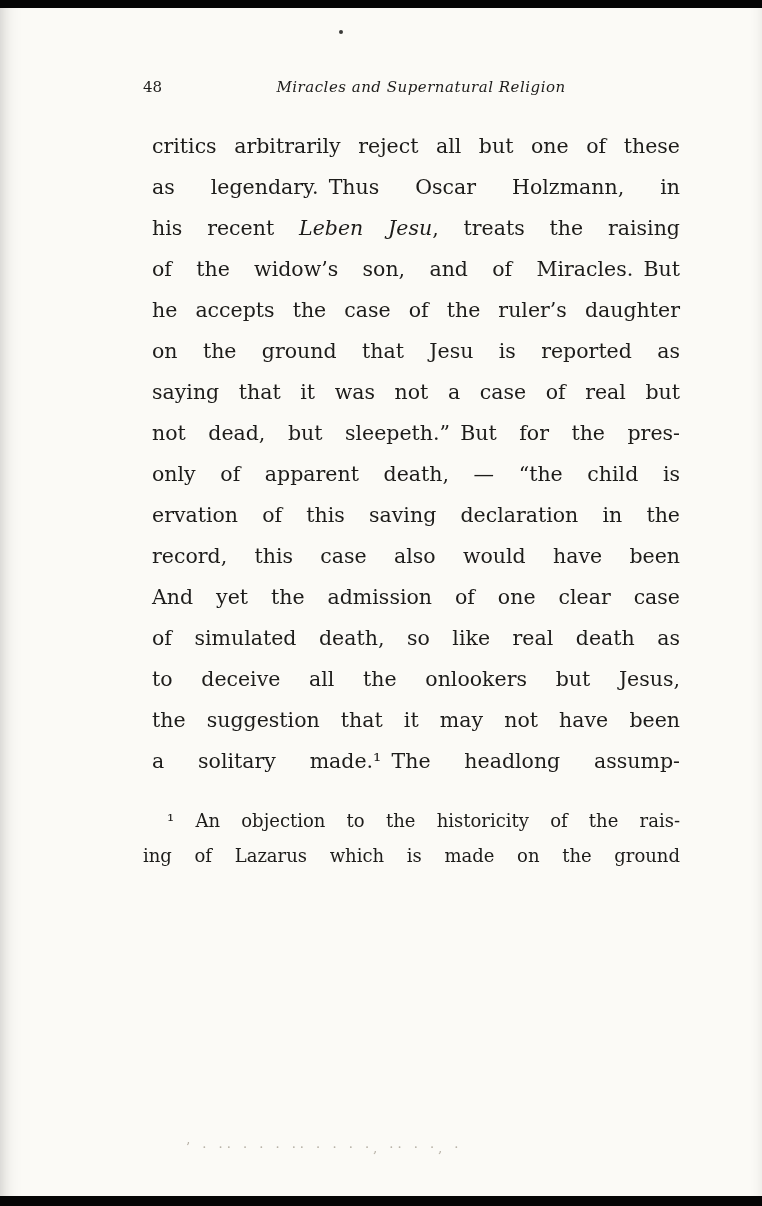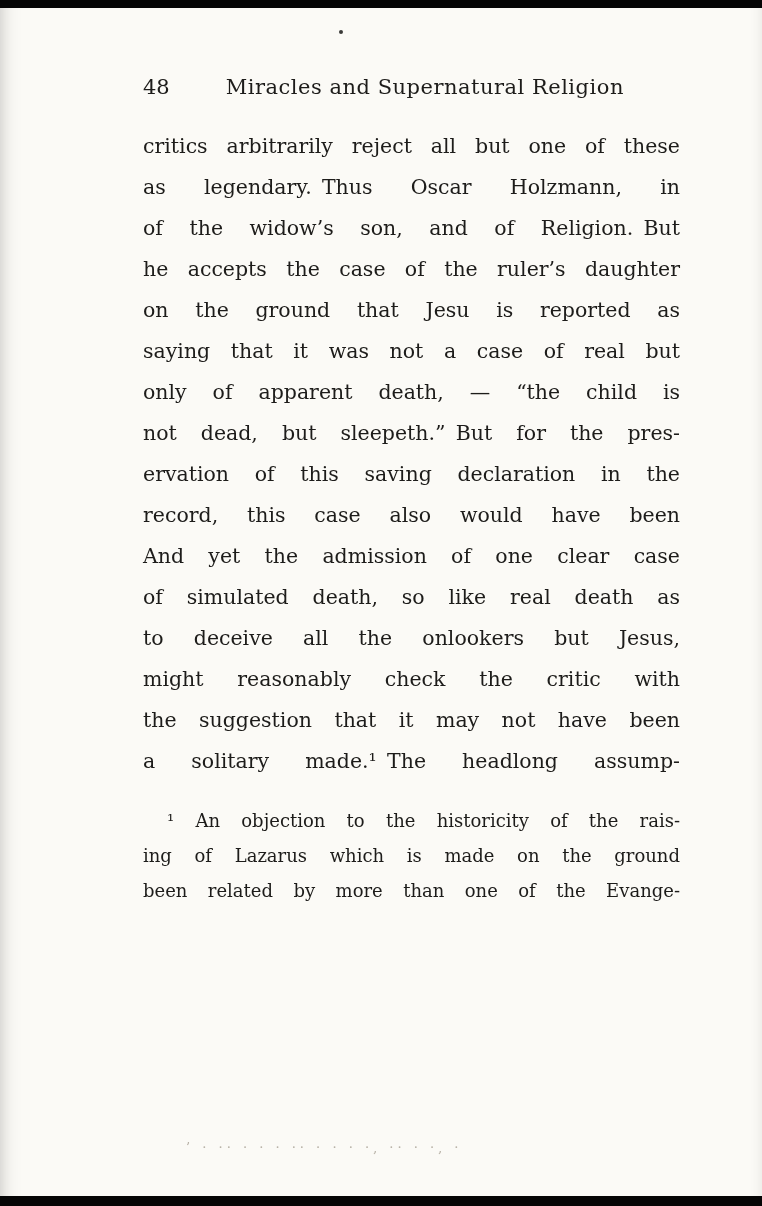--- a/index.html
+++ b/index.html
@@ -29,40 +29,42 @@
   .content {
     position: absolute;
     left: 143px;
     top: 0;
     width: 537px;
   }
   .header-row {
     display: flex;
     align-items: flex-end;
     margin-top: 72px;
-    font-size: 21px;
+    font-size: 15px;
     line-height: 30px;
   }
   .page-number { flex: 0 0 auto; }
   .header-title {
     flex: 1 1 auto;
     text-align: center;
+    font-style: italic;
     letter-spacing: 0.5px;
   }
   .body-text {
     margin-top: 24px;
     font-size: 20.5px;
   }
   .line {
     height: 41px;
     line-height: 41px;
     text-align: justify;
     text-align-last: justify;
     -moz-text-align-last: justify;
     white-space: nowrap;
+    margin-left: 9px;
   }
   .line .italic { font-style: italic; }
   .footnote {
     margin-top: 21px;
     font-size: 18px;
   }
   .fline {
     height: 35px;
     line-height: 35px;
     text-align: justify;
@@ -92,39 +94,38 @@
 
   <div class="content">
     <div class="header-row">
       <span class="page-number">48</span>
       <span class="header-title">Miracles and Supernatural Religion</span>
     </div>
 
     <div class="body-text">
         <div class="line"><span>critics arbitrarily reject all but one of these</span></div>
         <div class="line"><span>as legendary. Thus Oscar Holzmann, in</span></div>
-        <div class="line"><span>of the widow’s son, and of Religion. But</span></div>
+        <div class="line"><span>his recent </span><span class="italic">Leben Jesu</span><span>, treats the raising</span></div>
+        <div class="line"><span>of the widow’s son, and of Miracles. But</span></div>
         <div class="line"><span>he accepts the case of the ruler’s daughter</span></div>
         <div class="line"><span>on the ground that Jesu is reported as</span></div>
         <div class="line"><span>saying that it was not a case of real but</span></div>
+        <div class="line"><span>not dead, but sleepeth.” But for the pres-</span></div>
         <div class="line"><span>only of apparent death, — “the child is</span></div>
-        <div class="line"><span>not dead, but sleepeth.” But for the pres-</span></div>
         <div class="line"><span>ervation of this saving declaration in the</span></div>
         <div class="line"><span>record, this case also would have been</span></div>
         <div class="line"><span>And yet the admission of one clear case</span></div>
         <div class="line"><span>of simulated death, so like real death as</span></div>
         <div class="line"><span>to deceive all the onlookers but Jesus,</span></div>
-        <div class="line"><span>might reasonably check the critic with</span></div>
         <div class="line"><span>the suggestion that it may not have been</span></div>
         <div class="line"><span>a solitary made.¹ The headlong assump-</span></div>
       </div>
 
     <div class="footnote">
         <div class="fline indent">¹ An objection to the historicity of the rais-</div>
         <div class="fline">ing of Lazarus which is made on the ground</div>
-        <div class="fline">been related by more than one of the Evange-</div>
       </div>
   </div>
 
   <div class="scan-noise">’ ·  ·· · · · ·· · · · ·‚  ··  · ·‚ ·</div>
 
   <div class="edge-bottom"></div>
 </div>
 
 </body></html>

